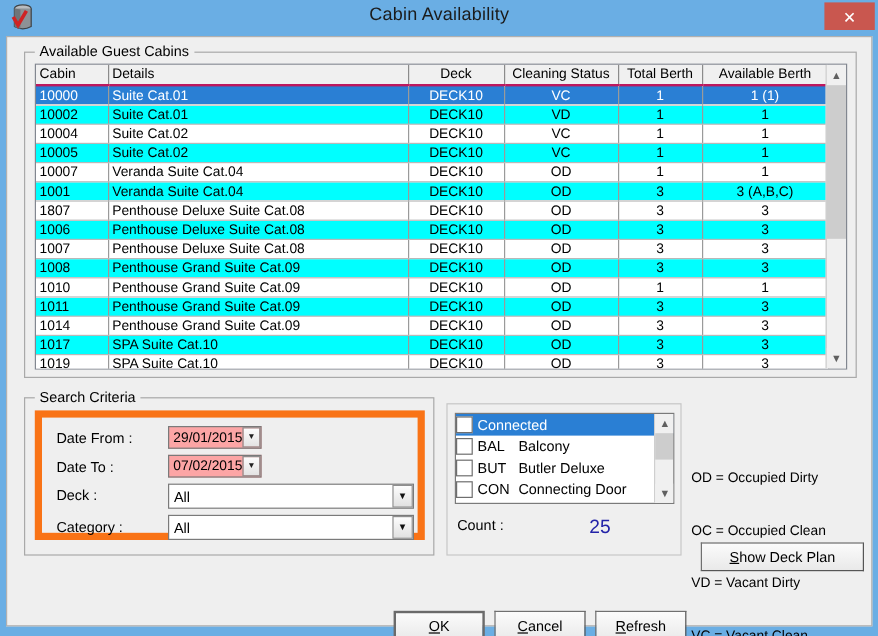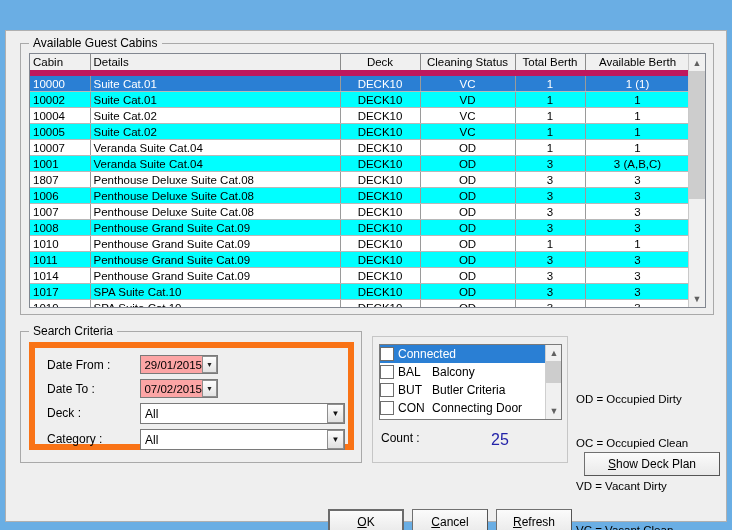--- a/index.html
+++ b/index.html
@@ -80,21 +80,21 @@
   }
   table.grid {
     border-collapse: collapse;
     table-layout: fixed;
     width: 660px;
     font-size: 11.5px;
   }
   table.grid th {
     background: #f0f0f0;
     border-right: 1px solid #8b8b8b;
-    border-bottom: 6px solid #be185d;
+    border-bottom: 2px solid #be185d;
     height: 16px;
     font-weight: normal;
     font-size: 11.5px;
     color: #000;
     padding: 0 3px;
   }
   table.grid td {
     height: 15px;
     border-right: 1px solid #9a9a9a;
     border-bottom: 1px solid #b8b8b8;
@@ -267,20 +267,30 @@
   #btn-deckplan { left: 578px; top: 421px; width: 136px; height: 24px; }
   #btn-ok     { left: 322px; top: 478px; width: 76px; height: 26px; }
   #btn-cancel { left: 406px; top: 478px; width: 76px; height: 26px; }
   #btn-refresh{ left: 490px; top: 478px; width: 76px; height: 26px; }
 </style>
 </head>
 <body>
 
 <div id="window">
 
+  <div id="titlebar">
+    <svg id="app-icon" viewBox="0 0 22 24">
+      <ellipse cx="11" cy="4" rx="7" ry="3" fill="#b9bcc0" stroke="#3d4246" stroke-width="1"></ellipse>
+      <path d="M4 4 L4 19 Q11 23 18 19 L18 4" fill="#8d9296" stroke="#3d4246" stroke-width="1"></path>
+      <path d="M4 4 L4 19 Q7 21 9 21 L9 5 Z" fill="#6f7478"></path>
+      <path d="M3 11 L7 18 L14 6" fill="none" stroke="#cf2323" stroke-width="3"></path>
+    </svg>
+    <div id="title-text">Cabin Availability</div>
+    <button id="close-btn">✕</button>
+  </div>
 
   <div id="client">
 
     <div class="groupbox" id="gb-cabins">
       <div class="grouplabel">Available Guest Cabins</div>
 
       <div id="grid-wrap">
         <table class="grid">
           <colgroup>
             <col style="width:60px">
@@ -470,21 +480,21 @@
               <span>Connected</span>
             </div>
             <div class="chk-row">
               <span class="chk-box"></span>
               <span class="chk-code">BAL</span>
               <span>Balcony</span>
             </div>
             <div class="chk-row">
               <span class="chk-box"></span>
               <span class="chk-code">BUT</span>
-              <span>Butler Criteria</span>
+              <span>Butler Deluxe</span>
             </div>
             <div class="chk-row">
               <span class="chk-box"></span>
               <span class="chk-code">CON</span>
               <span>Connecting Door</span>
             </div>
           </div>
         <div id="chk-sb">
           <div class="sb-btn up" style="height:16px">▲</div>
           <div id="chk-thumb"></div>

